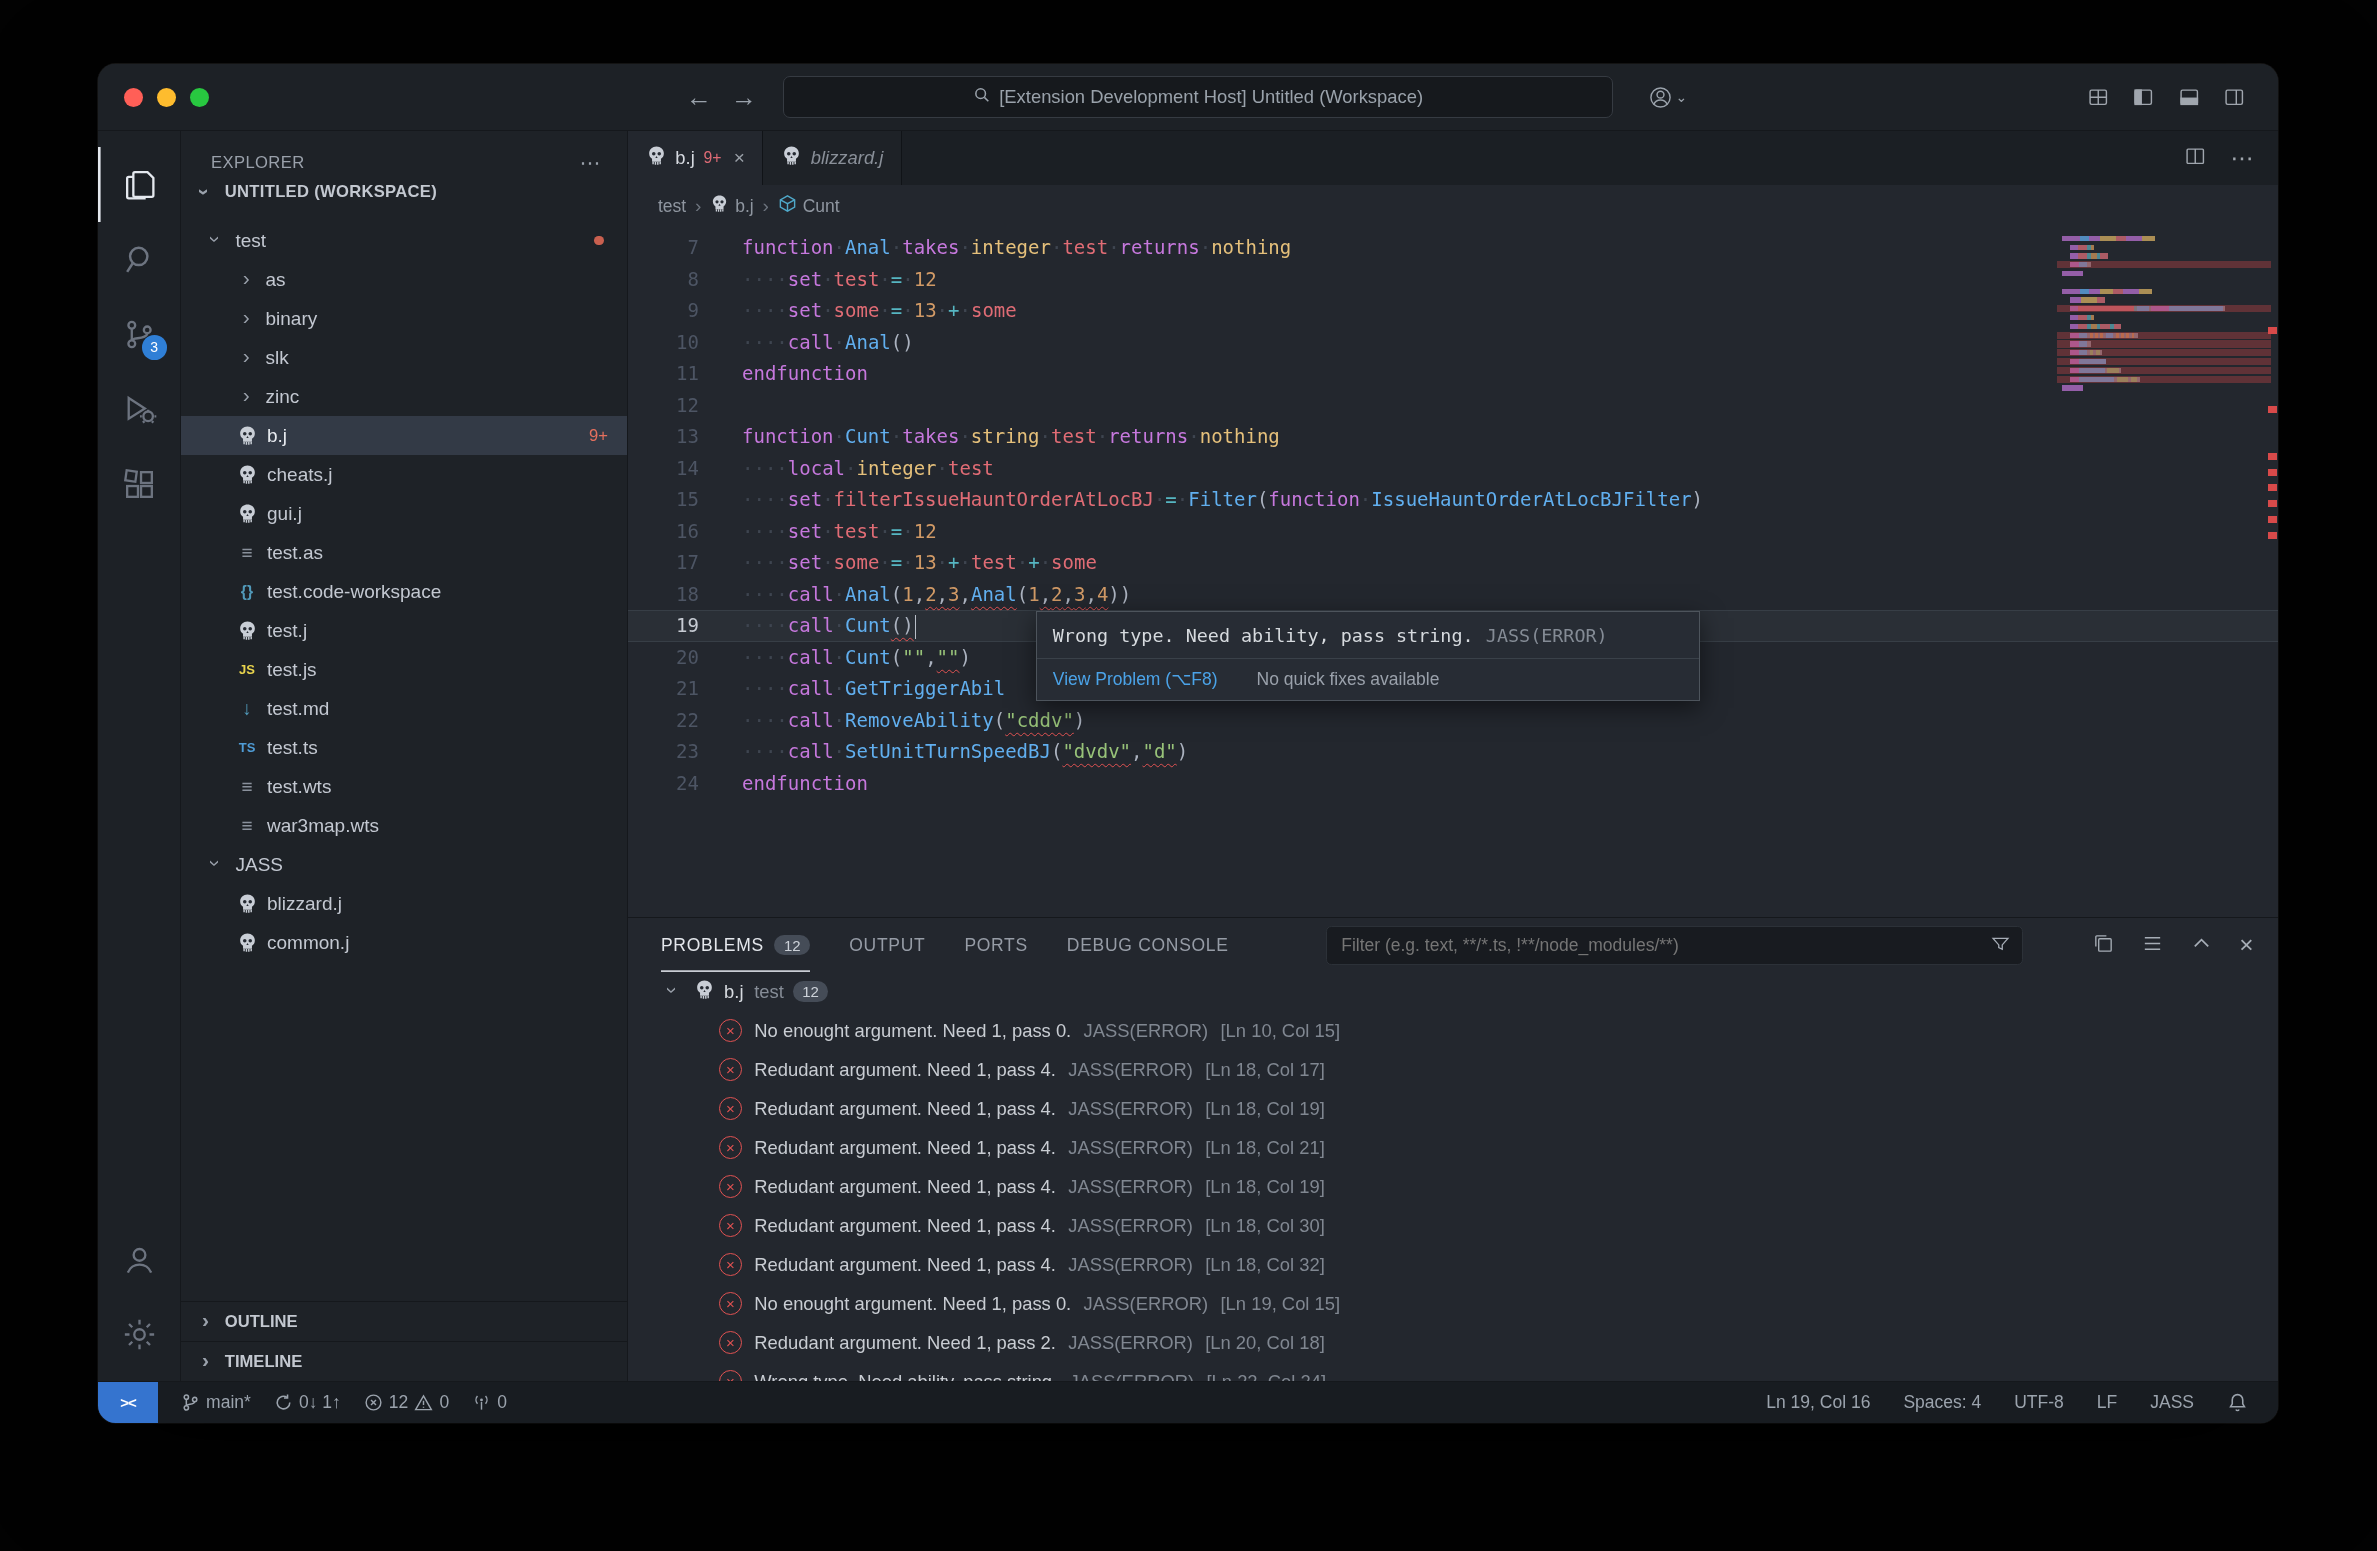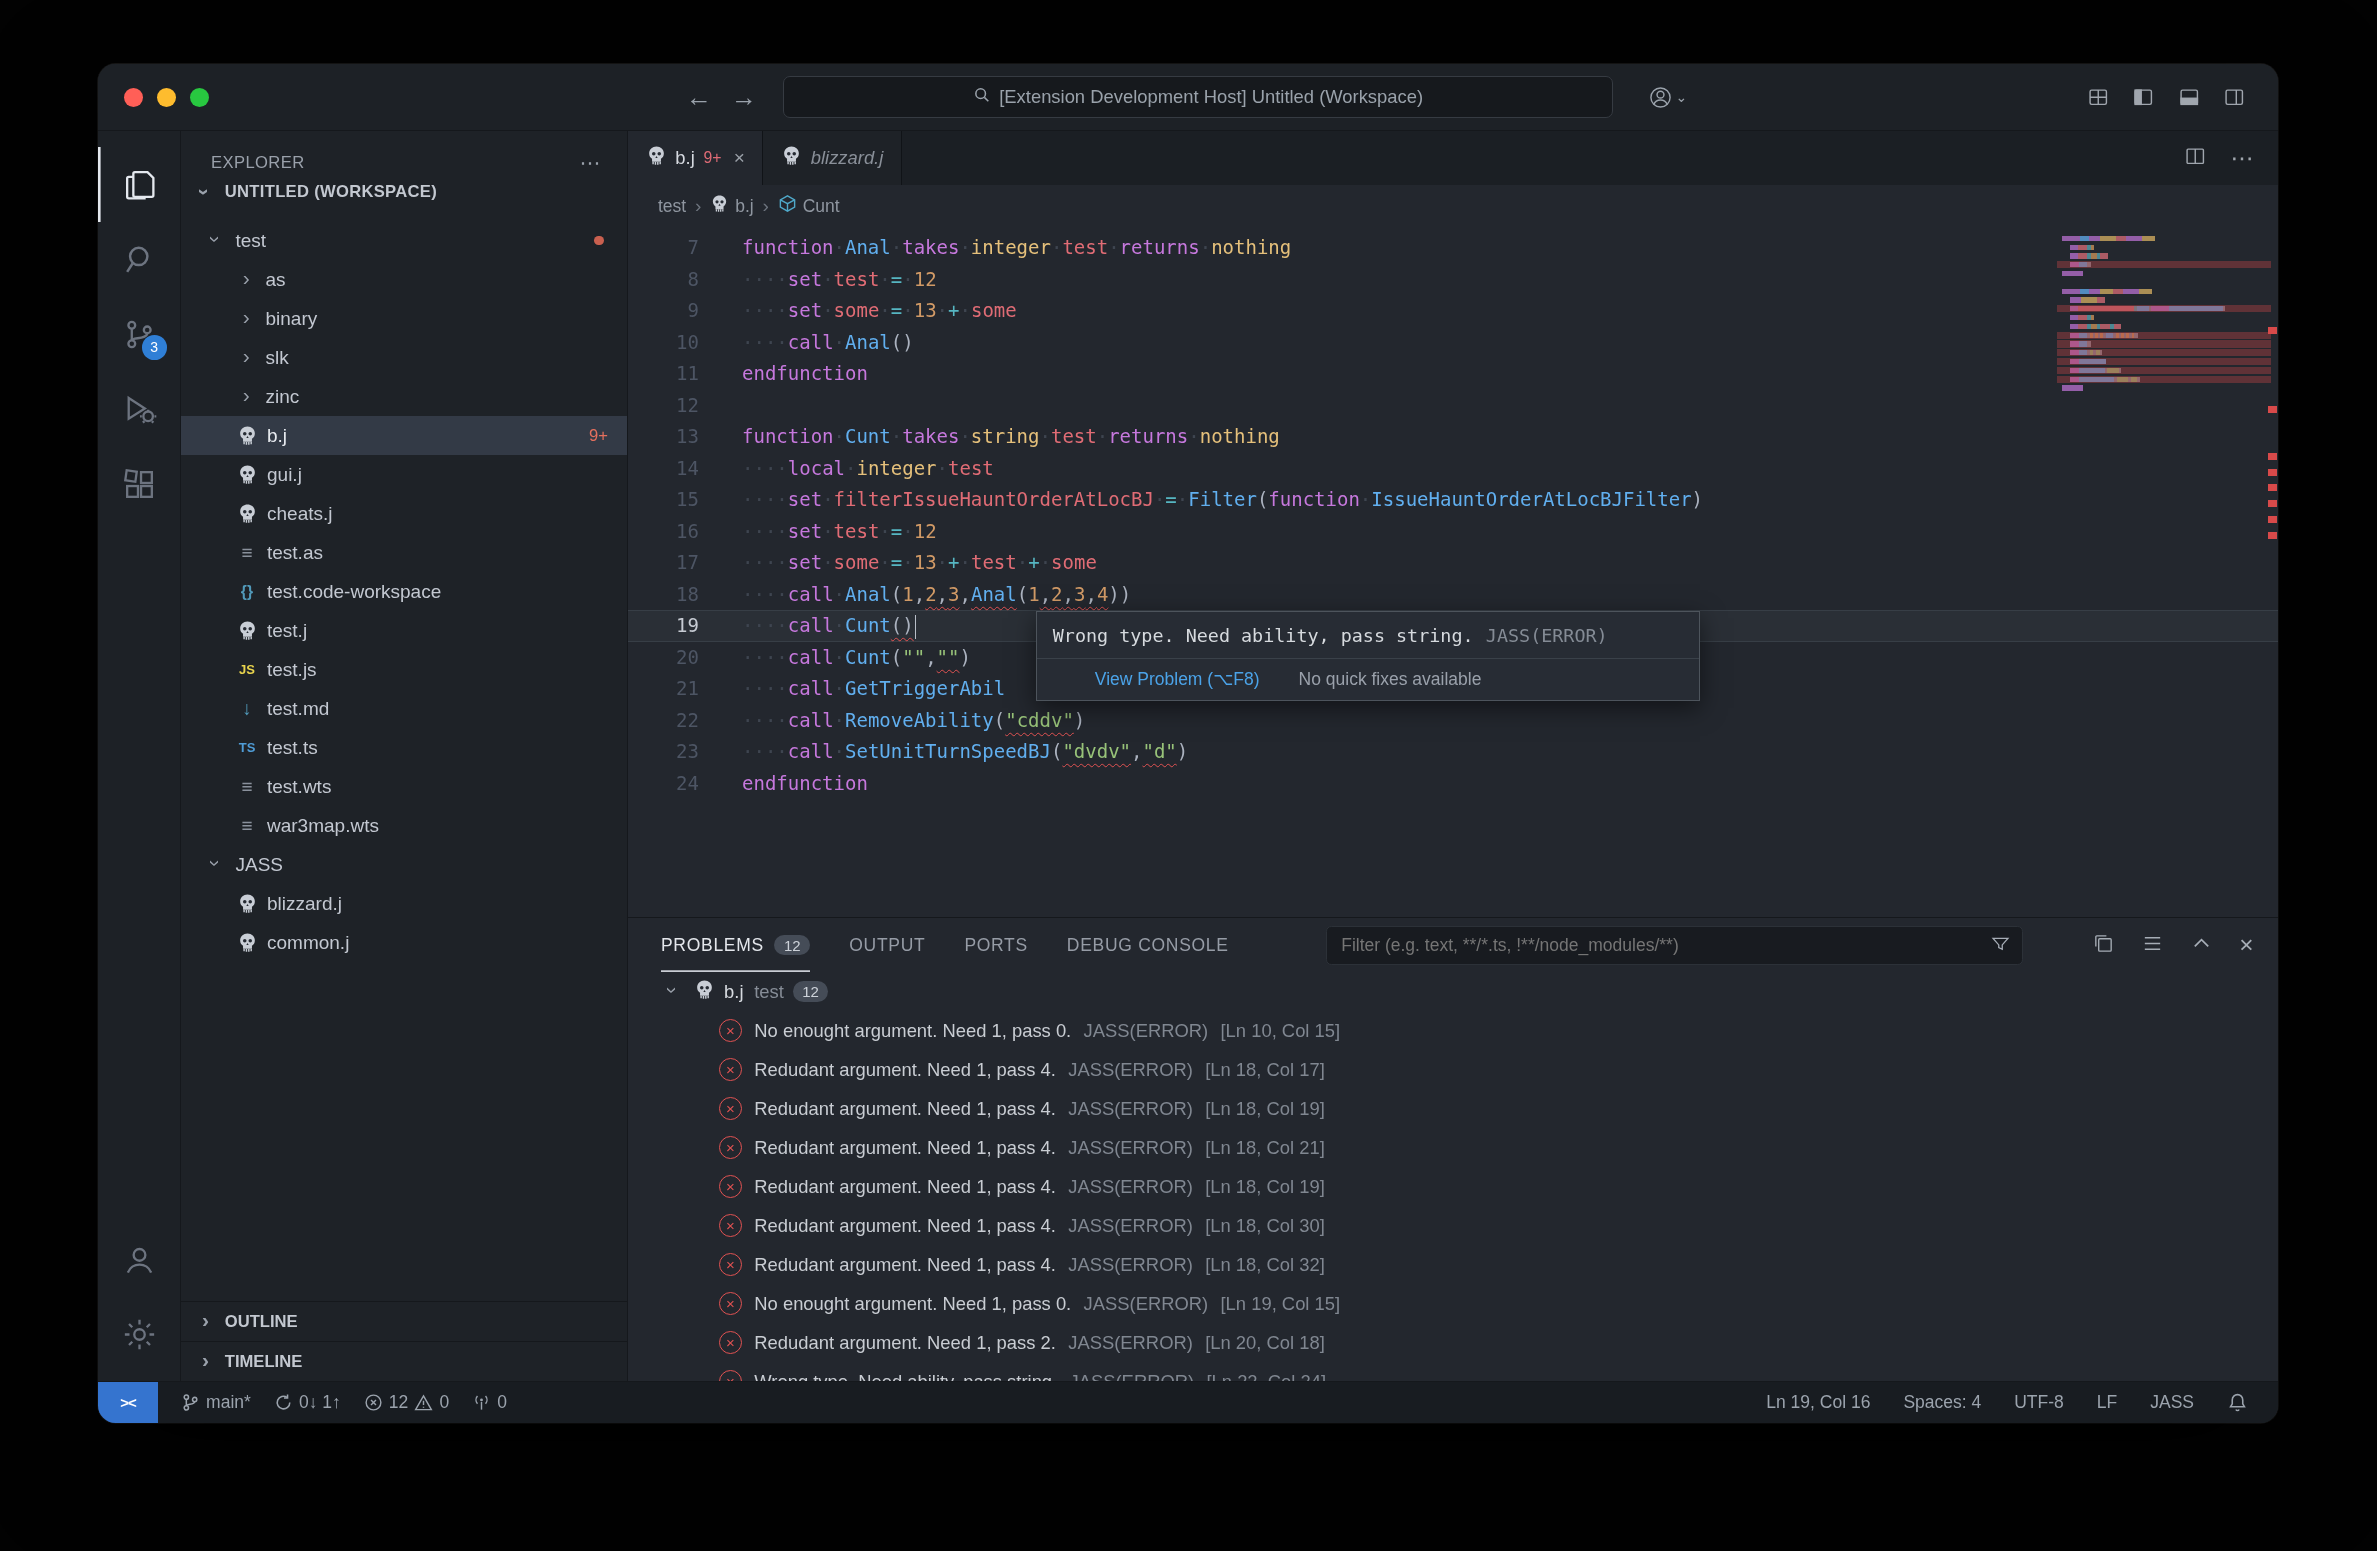--- a/index.html
+++ b/index.html
@@ -93,21 +93,21 @@
   .ruler{ position:absolute; top:0; right:0; width:12.3px; bottom:0;}
   .rmark{ position:absolute; right:0.9px; width:9.6px; height:7px; background:#d84a4a;}
 
   
   .tooltip{ position:absolute; left:408px; top:384px; width:664px; background:#272c34; border:0.9px solid #4d545c;
     box-shadow:0 7px 23px rgba(0,0,0,.5); z-index:5; font-family:"DejaVu Sans Mono", monospace;}
   .tt-row1{ height:46px; display:flex; align-items:center; gap:12.3px; padding:0 15.8px; font-size:18.4px; color:#d6dade;}
   .tt-src{ color:#848b95;}
   .tt-row2{ height:42px; border-top:0.9px solid #3a4149; display:flex; align-items:center; gap:39px; padding:0 15.8px;
     font-family:"Liberation Sans", sans-serif; font-size:17.5px;}
-  .tt-link{ color:#4ba3e8;margin-left:42px;} .tt-hint{ color:#9aa1ab;}
+  .tt-link{ color:#4ba3e8;} .tt-hint{ color:#9aa1ab;}
 
   
   .panel{ flex:0 0 464px; border-top:0.9px solid #15181c; background:#23272e; display:flex; flex-direction:column; min-height:0;}
   .panel-tabs{ height:54px; display:flex; align-items:center; padding-left:33px; gap:39px; flex:0 0 auto;}
   .ptab{ display:flex; align-items:center; gap:10.5px; font-size:17.5px; letter-spacing:0.7px; color:#969ca6; height:100%; }
   .ptab.active{ color:#e4e7ec; box-shadow:inset 0 -1.8px 0 #c9cdd4;}
   .pbadge{ background:#454c57; color:#cdd2d9; border-radius:17.5px; padding:1.8px 9.6px; font-size:15px; letter-spacing:0;}
   .pfilter{ margin-left:auto; position:relative; width:697px; }
   .pfilter input{ width:100%; height:39px; background:#181b20; border:0.9px solid #2c3138; border-radius:5.3px; color:#7c848e;
     font-size:17.5px; padding:0 46px 0 14px; font-family:"Liberation Sans", sans-serif; outline:none;}
@@ -296,33 +296,33 @@
           <div class="trow" style="padding-left: 53px;">
             <span class="fico">
               <svg viewBox="0 0 16 16" width="21" height="21">
                 <path d="M8 1.2c-3.2 0-5.6 2.3-5.6 5.2 0 1.8.9 3.2 2.2 4.1v2.3h6.8v-2.3c1.3-.9 2.2-2.3 2.2-4.1 0-2.9-2.4-5.2-5.6-5.2z" fill="#c9ced6"></path>
                 <circle cx="5.9" cy="6.6" r="1.35" fill="#262b33"></circle>
                 <circle cx="10.1" cy="6.6" r="1.35" fill="#262b33"></circle>
                 <path d="M8 8.3l.9 1.6H7.1z" fill="#262b33"></path>
                 <path d="M5.4 12.9v1.8 M7.2 12.9v2.1 M9 12.9v2.1 M10.8 12.9v1.8" stroke="#c9ced6" stroke-width="1.1"></path>
               </svg>
             </span>
-            <span>gui.j</span>
+            <span>cheats.j</span>
           </div>
           <div class="trow" style="padding-left: 53px;">
             <span class="fico">
               <svg viewBox="0 0 16 16" width="21" height="21">
                 <path d="M8 1.2c-3.2 0-5.6 2.3-5.6 5.2 0 1.8.9 3.2 2.2 4.1v2.3h6.8v-2.3c1.3-.9 2.2-2.3 2.2-4.1 0-2.9-2.4-5.2-5.6-5.2z" fill="#c9ced6"></path>
                 <circle cx="5.9" cy="6.6" r="1.35" fill="#262b33"></circle>
                 <circle cx="10.1" cy="6.6" r="1.35" fill="#262b33"></circle>
                 <path d="M8 8.3l.9 1.6H7.1z" fill="#262b33"></path>
                 <path d="M5.4 12.9v1.8 M7.2 12.9v2.1 M9 12.9v2.1 M10.8 12.9v1.8" stroke="#c9ced6" stroke-width="1.1"></path>
               </svg>
             </span>
-            <span>cheats.j</span>
+            <span>gui.j</span>
           </div>
           <div class="trow" style="padding-left: 53px;">
             <span class="fico txt lines">≡</span>
             <span>test.as</span>
           </div>
           <div class="trow" style="padding-left: 53px;">
             <span class="fico txt braces">{}</span>
             <span>test.code-workspace</span>
           </div>
           <div class="trow" style="padding-left: 53px;">

